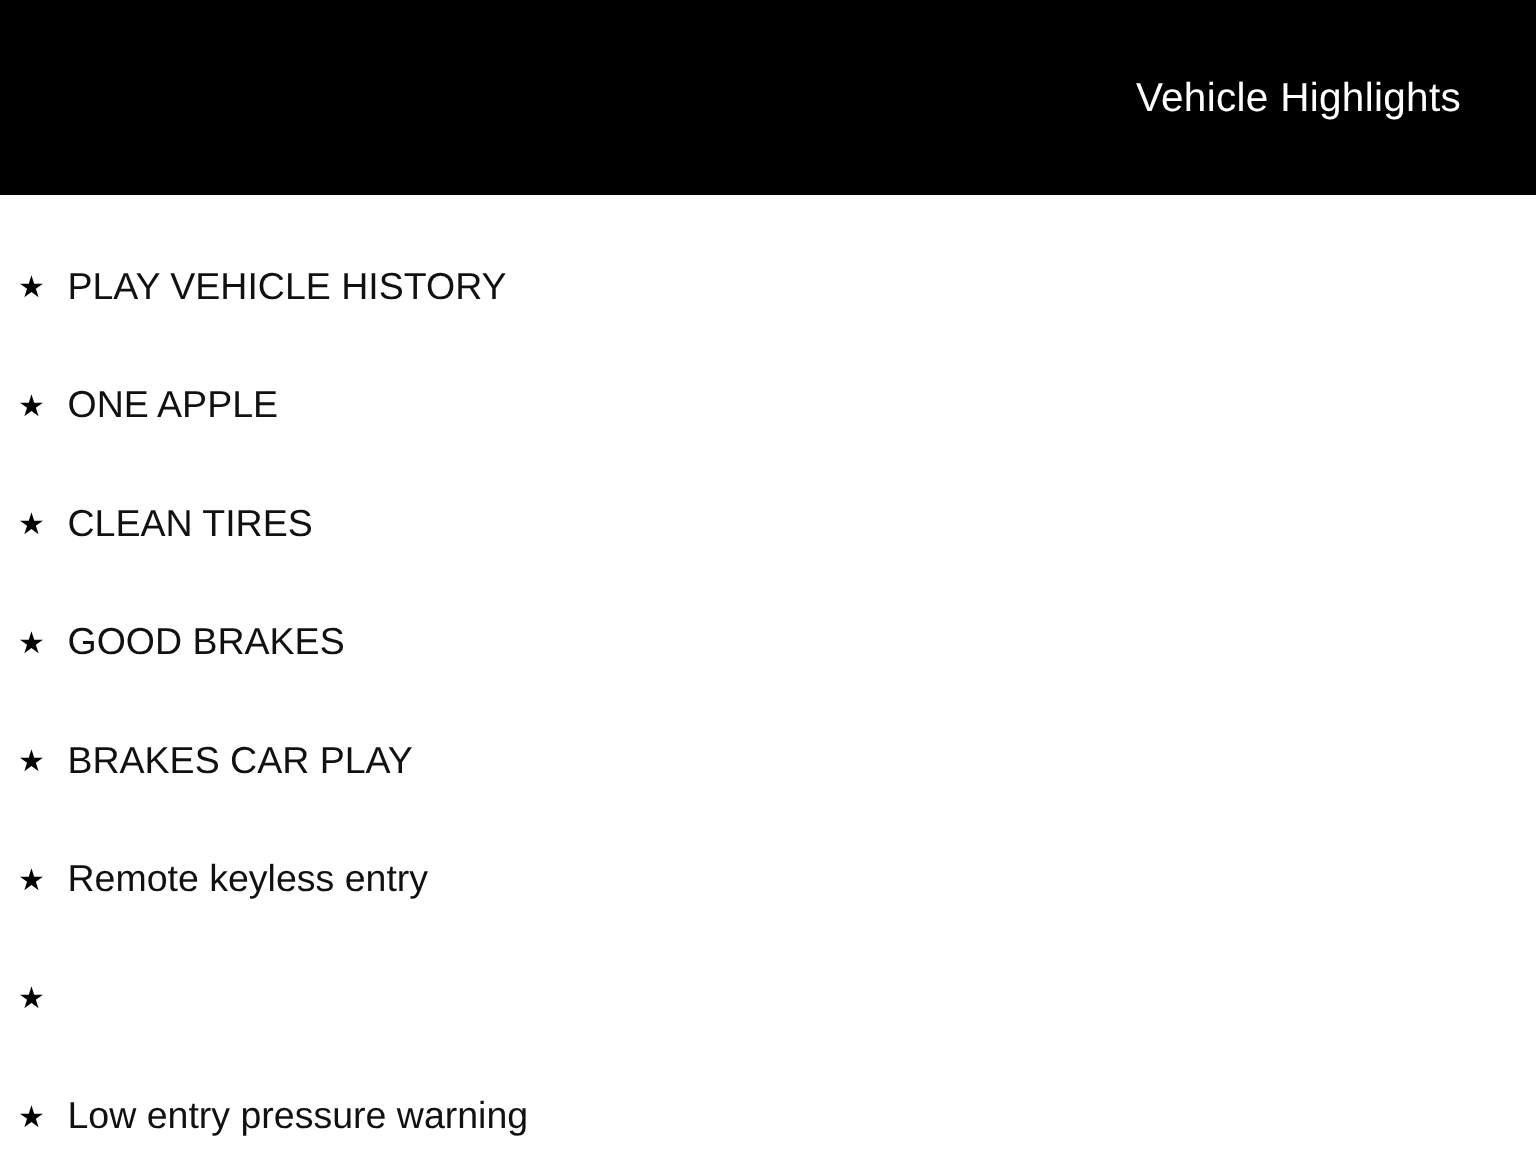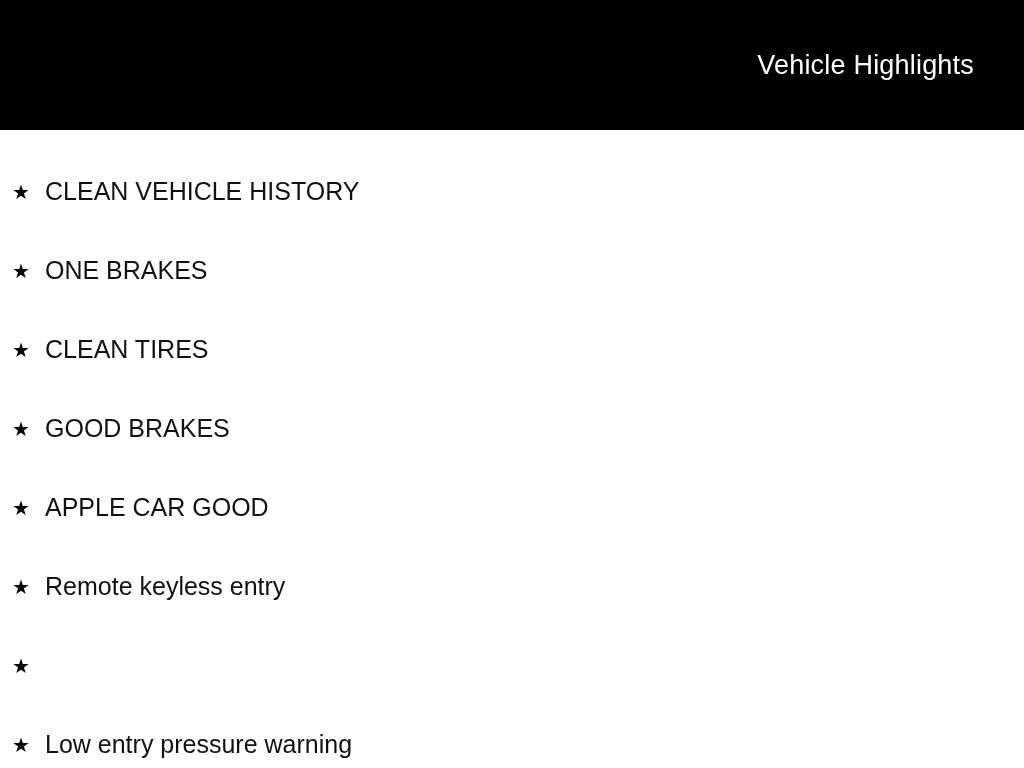--- a/index.html
+++ b/index.html
@@ -75,37 +75,37 @@
 
 <div class="page">
 
   <div class="header-bar">
     <div class="header-title">Vehicle Highlights</div>
   </div>
 
   <ul class="highlights-list">
     <li class="highlight-item">
       <span class="star-icon">★</span>
-      <span class="highlight-label">CLEAN VEHICLE HISTORY</span>
+      <span class="highlight-label">PLAY VEHICLE HISTORY</span>
     </li>
     <li class="highlight-item">
       <span class="star-icon">★</span>
-      <span class="highlight-label">ONE BRAKES</span>
+      <span class="highlight-label">ONE APPLE</span>
     </li>
     <li class="highlight-item">
       <span class="star-icon">★</span>
       <span class="highlight-label">CLEAN TIRES</span>
     </li>
     <li class="highlight-item">
       <span class="star-icon">★</span>
       <span class="highlight-label">GOOD BRAKES</span>
     </li>
     <li class="highlight-item">
       <span class="star-icon">★</span>
-      <span class="highlight-label">APPLE CAR GOOD</span>
+      <span class="highlight-label">BRAKES CAR PLAY</span>
     </li>
     <li class="highlight-item">
       <span class="star-icon">★</span>
       <span class="highlight-label">Remote keyless entry</span>
     </li>
     <li class="highlight-item">
       <span class="star-icon">★</span>
     </li>
     <li class="highlight-item">
       <span class="star-icon">★</span>

